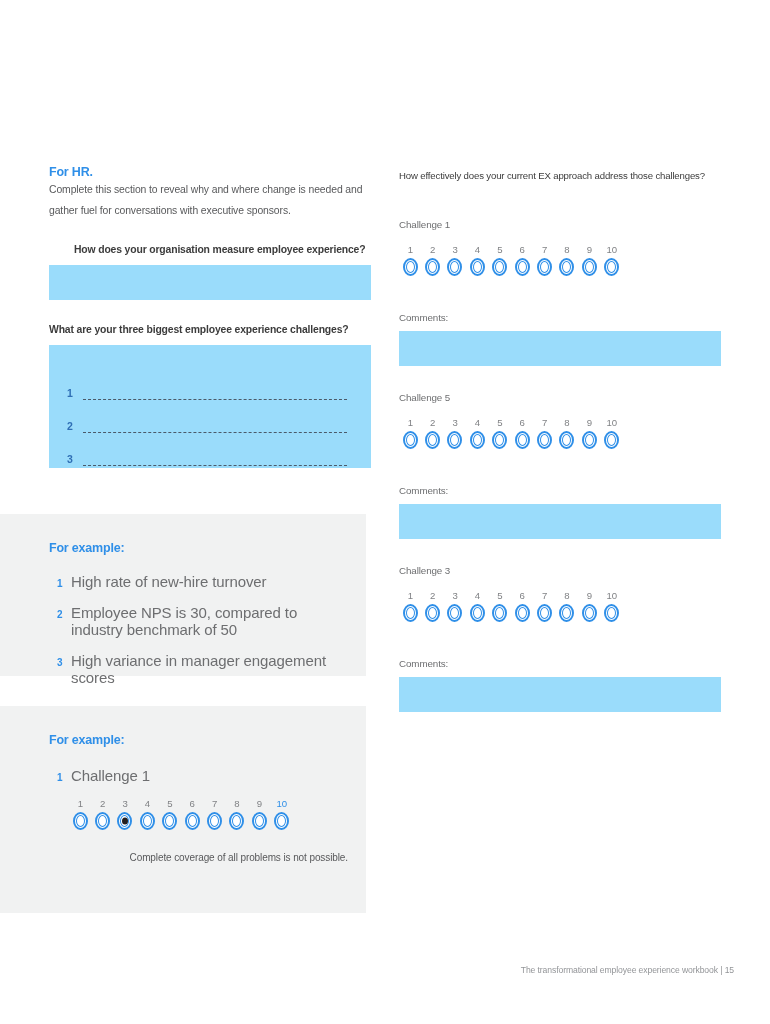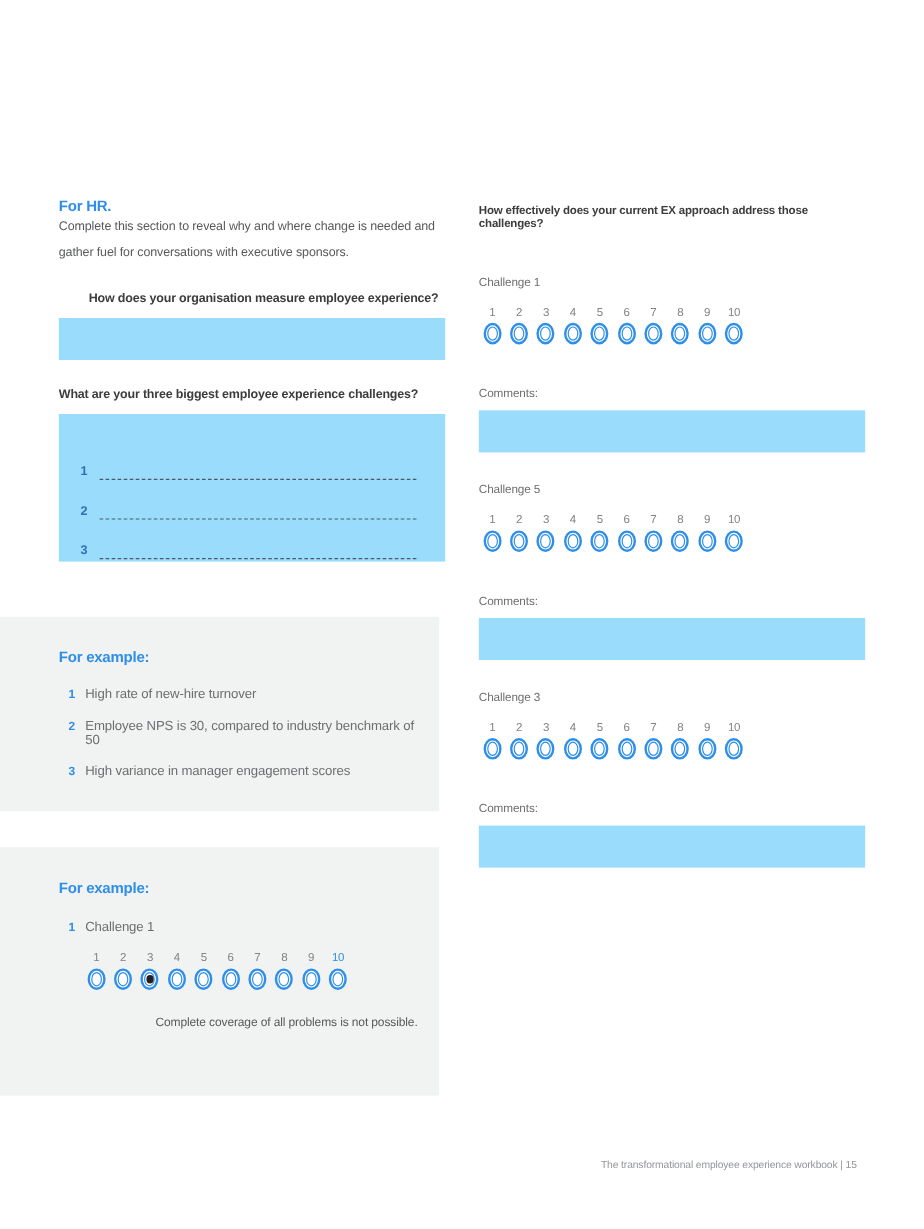--- a/index.html
+++ b/index.html
@@ -30,21 +30,21 @@
     letter-spacing: -0.1px;
   }
   .q-label {
     color: #3c3c3c;
     font-weight: bold;
     font-size: 10.4px;
     letter-spacing: -0.15px;
   }
   .q-label-right {
     color: #3c3c3c;
-    font-weight: bold;
+    font-weight: normal;
     font-size: 9.6px;
     letter-spacing: -0.15px;
   }
 
   
   .left-col {
     position: absolute;
     left: 49px;
     top: 165px;
     width: 322px;
@@ -110,21 +110,21 @@
     color: #2f8fe8;
     font-weight: bold;
     font-size: 10px;
     width: 22px;
     flex: none;
     padding-left: 8px;
     box-sizing: border-box;
   }
   .ex-text {
     color: #6d6e70;
-    font-size: 11px;
+    font-size: 15px;
     letter-spacing: -0.1px;
   }
 
   .ex2-item { margin-top: 20px; margin-bottom: 0; }
   .ex2-caption {
     color: #58595b;
     font-size: 10px;
     margin-top: 22px;
     letter-spacing: -0.1px;
     text-align: right;
@@ -210,21 +210,21 @@
     width: 322px;
     height: 35px;
     margin-top: 8px;
   }
   .block-gap { height: 26px; }
   .first-block-gap { height: 38px; }
 
   
   .footer {
     position: absolute;
-    right: 56px;
+    right: 36px;
     bottom: 49px;
     color: #939598;
     font-size: 8.6px;
     letter-spacing: -0.1px;
     white-space: nowrap;
   }
 </style>
 </head>
 <body>
 

